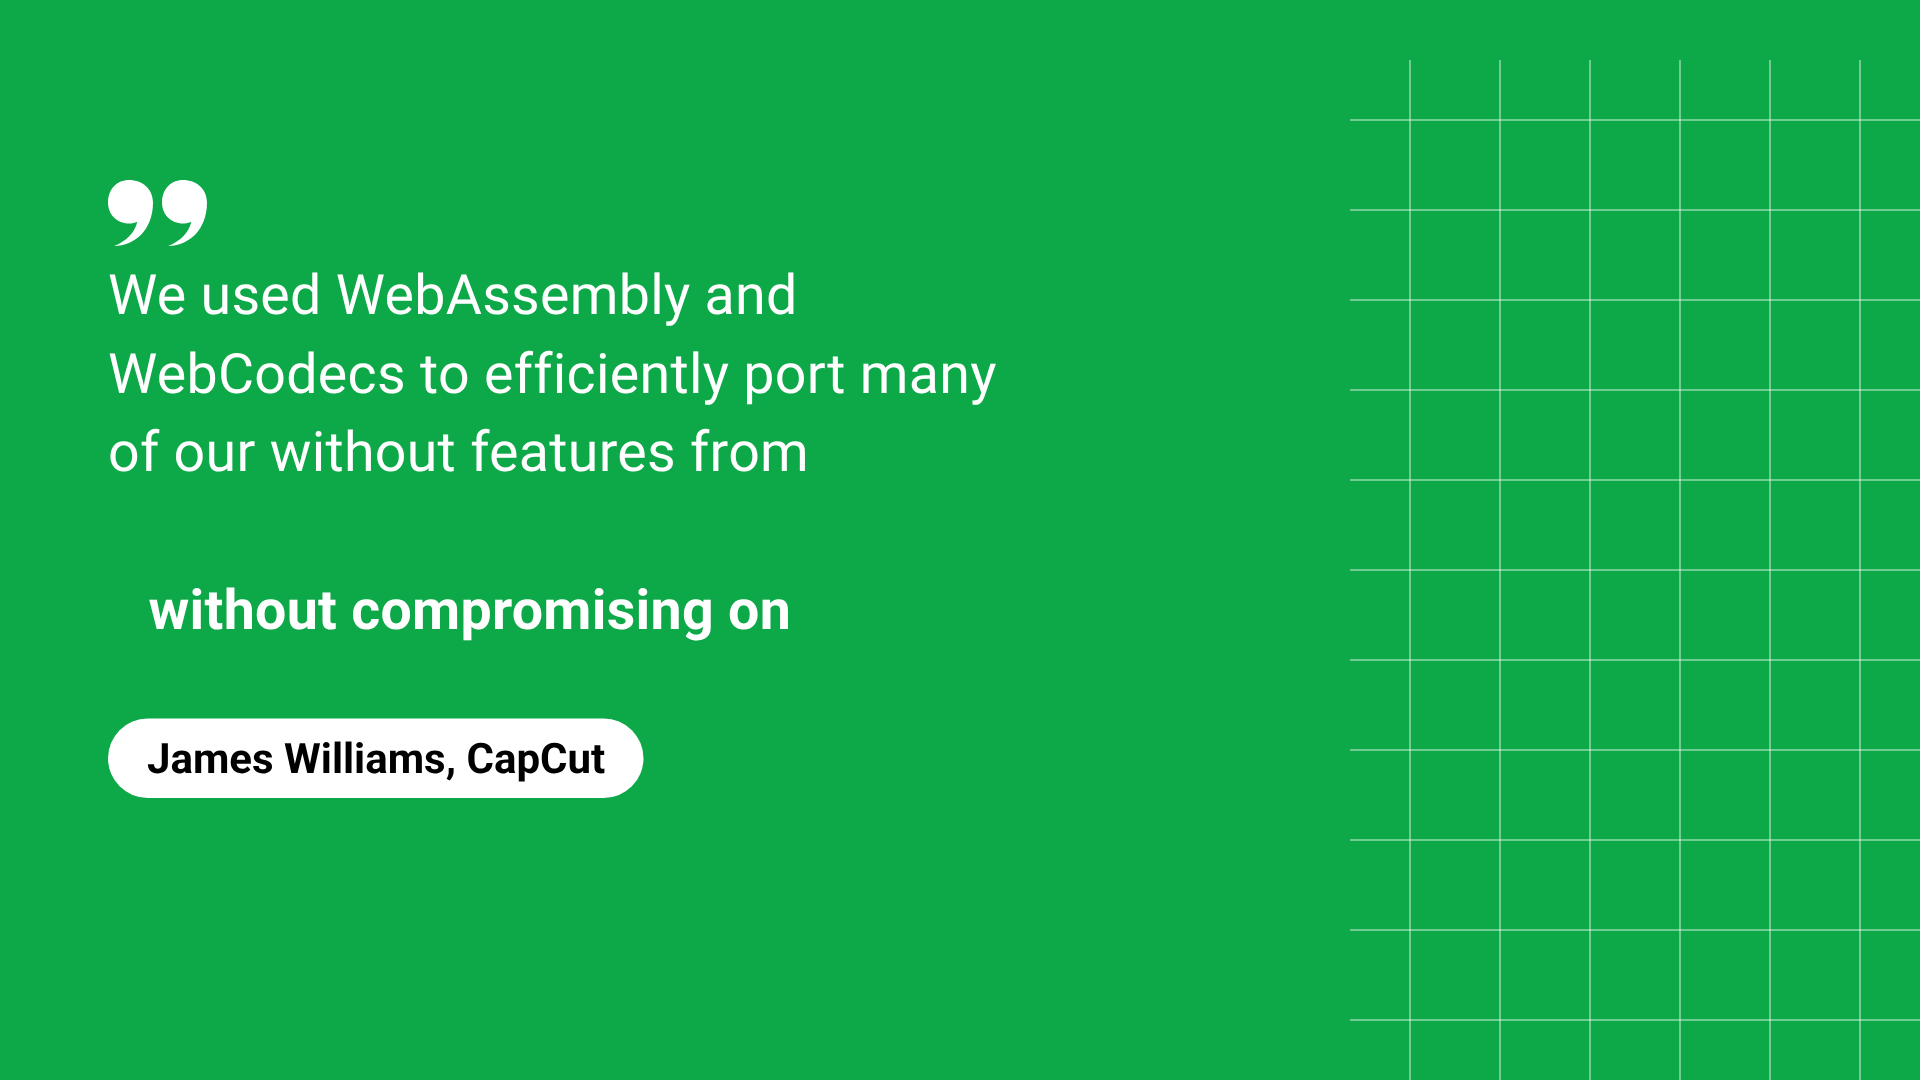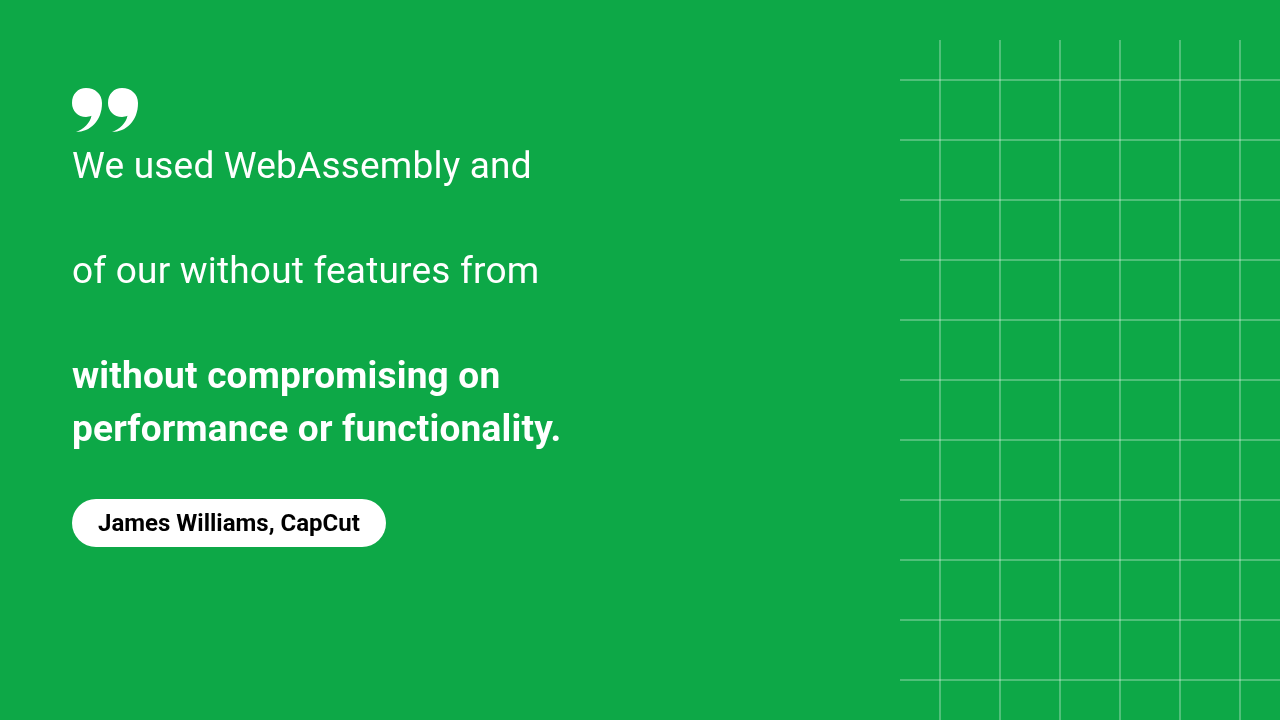--- a/index.html
+++ b/index.html
@@ -9,47 +9,48 @@
     }
     body {
       width: 1280px;
       height: 720px;
       background: #0DA847;
       font-family: 'Product Sans', 'Google Sans', -apple-system, BlinkMacSystemFont, 'Segoe UI', Roboto, Arial, sans-serif;
       position: relative;
       overflow: hidden;
     }
     .container {
-      padding: 88px 72px;
+      padding: 120px 72px;
       max-width: 780px;
       position: relative;
       z-index: 2;
     }
     .quote-mark {
       margin-bottom: 8px;
     }
     .quote-mark svg {
       display: block;
     }
     .quote-text {
       color: #ffffff;
       font-size: 37px;
       line-height: 1.42;
       font-weight: 400;
       letter-spacing: 0.2px;
     }
     .quote-text .bold {
       font-weight: 700;
+      margin-left: 27px;
     }
     .attribution {
       display: inline-block;
       background: #ffffff;
       color: #000000;
       font-weight: 700;
-      font-size: 24px;
+      font-size: 28px;
       padding: 10px 26px;
       border-radius: 999px;
       margin-top: 44px;
     }
     .grid-decoration {
       position: absolute;
       right: -40px;
       top: 40px;
       width: 420px;
       height: 680px;
@@ -62,25 +63,24 @@
 
 <div class="container">
   <div class="quote-mark">
     <svg width="66" height="44" viewBox="0 0 66 44" xmlns="http://www.w3.org/2000/svg">
       <path d="M 14 0 C 6 0 0 6 0 15 C 0 23 6 29 14 29 C 16 29 18 28.5 19.5 27.8 C 18 35 12 41 4 44 L 4 44 C 18 44 30 33 30 15 C 30 6 23 0 14 0 Z" fill="#ffffff"></path>
       <path d="M 50 0 C 42 0 36 6 36 15 C 36 23 42 29 50 29 C 52 29 54 28.5 55.5 27.8 C 54 35 48 41 40 44 L 40 44 C 54 44 66 33 66 15 C 66 6 59 0 50 0 Z" fill="#ffffff"></path>
     </svg>
   </div>
   <p class="quote-text">
     <span>We used WebAssembly and</span><br>
-    <br>
+    <span>WebCodecs to efficiently port many</span><br>
     <span>of our without features from</span><br>
     <br>
     <span class="bold">without compromising on</span><br>
-    <span class="bold">performance or functionality.</span>
   </p>
   <div class="attribution">James Williams, CapCut</div>
 </div>
 
 <svg class="grid-decoration" viewBox="0 0 420 680" xmlns="http://www.w3.org/2000/svg">
   <g stroke="#ffffff" stroke-width="1" stroke-opacity="0.55" fill="none">
     <line x1="40" y1="0" x2="40" y2="680"></line>
     <line x1="100" y1="0" x2="100" y2="680"></line>
     <line x1="160" y1="0" x2="160" y2="680"></line>
     <line x1="220" y1="0" x2="220" y2="680"></line>

